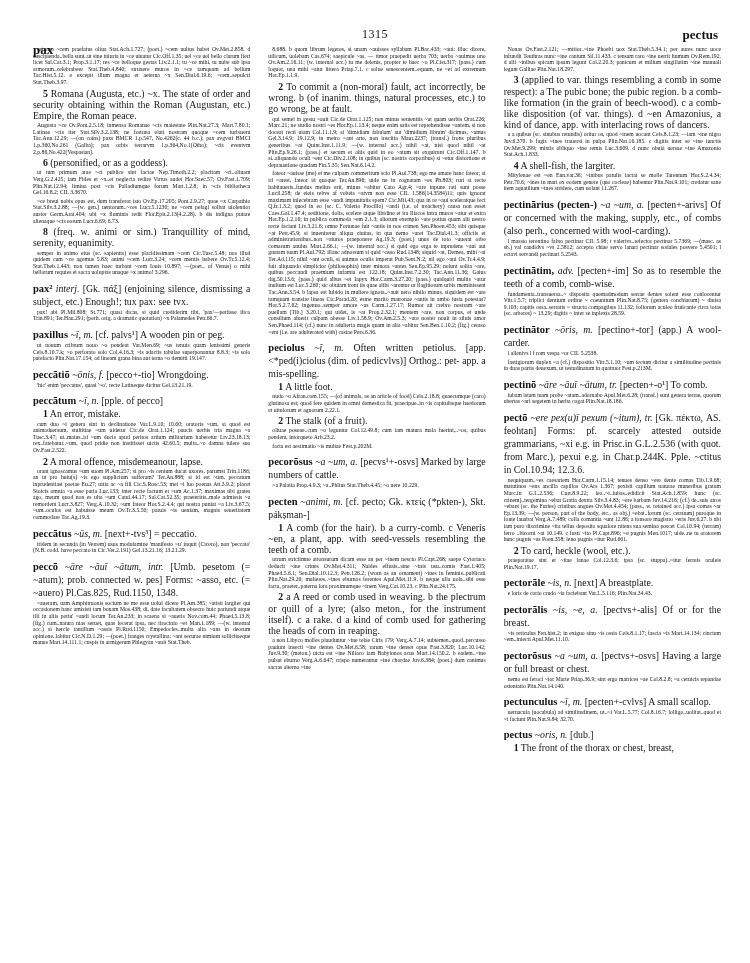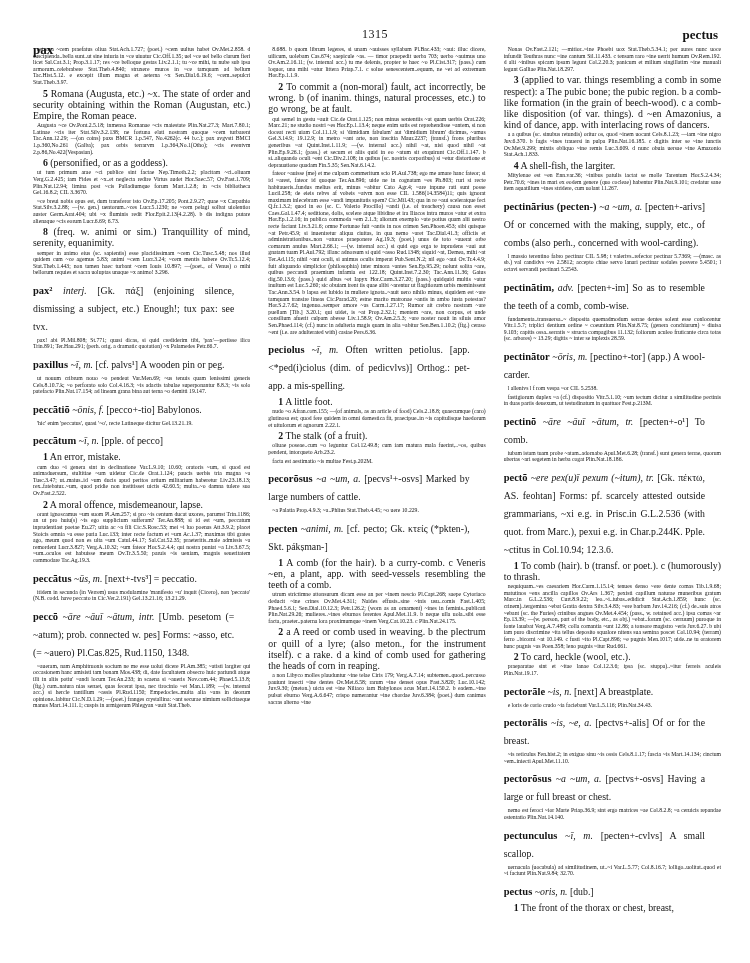--- a/index.html
+++ b/index.html
@@ -6,21 +6,21 @@
   body { width: 750px; height: 963px; overflow: hidden; position: relative; color: #141414; font-family: "Liberation Serif", "DejaVu Serif", serif; }
   .running-head { position: absolute; top: 27px; left: 0; width: 750px; height: 14px; }
   .rh-left { position: absolute; left: 33px; top: 15px; font-weight: bold; font-size: 13px; font-family: "Liberation Serif", serif; text-align: center; }
   .rh-center { position: absolute; left: 0; width: 750px; text-align: center; top: 0; font-size: 12px; letter-spacing: 0.5px; }
   .rh-right { position: absolute; right: 32px; top: 0; font-weight: bold; font-size: 13px; }
   .columns { position: absolute; top: 46px; left: 33px; width: 688px; height: 910px; display: flex; gap: 18px; }
   .col { width: 222px; height: 910px; overflow: hidden; }
   .cit { font-size: 5.7px; line-height: 6.6px; text-align: justify; text-indent: 4px; margin: 0 0 2px 0; }
   .sense { font-size: 9.8px; line-height: 11.2px; text-align: justify; text-indent: 10px; margin: 1px 0 1px 0; }
   .sense .num { font-weight: bold; }
-  .entry-head { font-size: 9.8px; line-height: 18px; text-align: justify; margin: 6px 16px 1px 0; }
+  .entry-head { font-size: 9.8px; line-height: 13px; text-align: justify; margin: 6px 0 1px 0; }
   .entry-head .hw { font-weight: bold; font-size: 10.5px; }
   .entry-head .gram { font-style: italic; }
   .col > *:first-child { margin-top: 0; }
 </style>
 </head>
 <body>
 
 <div class="running-head">
   <span class="rh-left">pax</span>
   <span class="rh-center">1315</span>
@@ -34,21 +34,21 @@
       <p class="cit">Augusta ~ce Ov.Pont.2.5.18; inmensa Romanae ~cis maiestate Plin.Nat.27.3; Mart.7.80.1; Latinae ~cis iter Stat.Silv.3.2.138; ne fortuna elati nostram quoque ~cem turbarent Tac.Ann.12.29; —(on coins) paxs BMCR 1.p.547, No.4262(c. 44 b.c.); pax avgvsti BMCI 1.p.360,No.261 (Galba); pax orbis terrarvm 1.p.364,No.1(Otho); ~cis eventvm 2.p.86,No.422(Vespasian).</p>
       <p class="sense"><span class="num">6</span><span> (personified, or as a goddess).</span></p>
       <p class="cit">ut tum primum arae ~ci publice sint factae Nep.Timoth.2.2; placitam ~ci..oliuam Verg.G.2.425; iam Fides et ~x..et neglecta redire Virtus audet Hor.Saec.57; Ov.Fast.1.709; Plin.Nat.12.94; limina post ~cis Palladiumque forum Mart.1.2.8; in ~cis bibliotheca Gel.16.8.2; CIL 3.3670.</p>
       <p class="cit">~ce breui nobis opus est, dum transferor isto Ov.Ep.17.205; Pont.2.9.27; quae ~x Carpathio Stat.Silv.3.2.88; —(w. gen.) uentorum..~ces Lucr.5.1230; ne ~cem pelagi solbat uiolentior auster Germ.Arat.404; ubi ~x fluminis redit Flor.Epit.2.13(4.2.28).   b dis indigna putare alienaque ~cis eorum Lucr.6.69; 6.73.</p>
       <p class="sense"><span class="num">8</span><span> (freq. w. animi or sim.) Tranquillity of mind, serenity, equanimity.</span></p>
       <p class="cit">semper in animo eius (sc. sapientis) esse placidissimam ~cem Cic.Tusc.5.48; nos illud quidem cum ~ce agemus 5.83; animi ~cem Lucr.3.24; ~cem mentis habere Ov.Tr.5.12.4; Stat.Theb.1.443; non tamen haec turbant ~cem Iouis 10.897; —(poet., of Venus) o mihi bellorum requies et sacra uoluptas unaque ~x animo! 3.296.</p>
       <p class="entry-head"><span class="hw">pax²</span><span class="gram"> interj. </span><span>[Gk. πάξ] (enjoining silence, dismissing a subject, etc.) Enough!; tux pax: see tvx.</span></p>
       <p class="cit">pax! abi Pl.Mil.808; St.771; quasi dicas, si quid crediderim tibi, 'pax'—periisse ilico Trin.891; Ter.Hau.291; (perh. orig. a dramatic quotation) ~x Palamedes Petr.66.7.</p>
       <p class="entry-head"><span class="hw">paxillus</span><span class="gram"> ~ī, m. </span><span>[cf. palvs¹] A wooden pin or peg.</span></p>
       <p class="cit">ut nouum cribrum nouo ~o pendeat Var.Men.69; ~us tenuis quam lenissimi generis Cels.8.10.7.k; ~o perforato solo Col.4.16.3; ~is adactis tabulae superponantur 8.8.3; ~is solo patefacto Plin.Nat.17.154; ad lineam grana bina aut terna ~o demitti 19.147.</p>
-      <p class="entry-head"><span class="hw">peccātiō</span><span class="gram"> ~ōnis, f. </span><span>[pecco+-tio] Babylonos.</span></p>
+      <p class="entry-head"><span class="hw">peccātiō</span><span class="gram"> ~ōnis, f. </span><span>[pecco+-tio] Wrongdoing.</span></p>
       <p class="cit">'hic' enim 'peccatus', quasi '~o', recte Latineque dicitur Gel.13.21.19.</p>
       <p class="entry-head"><span class="hw">peccātum</span><span class="gram"> ~ī, n. </span><span>[pple. of pecco]</span></p>
       <p class="sense"><span class="num">1</span><span> An error, mistake.</span></p>
       <p class="cit">cum duo ~i genera sint in declinatione Var.L.9.10; 10.60; oratoris ~um, si quod est animaduersum, stultitiae ~um uidetur Cic.de Orat.1.124; paucis uerbis tria magna ~a Tusc.3.47; ut..maius..id ~um ducis apud peritos artium militarium haberetur Liv.23.18.13; rex..fatebatur..~um, quod pridie non institisset uictis 42.60.5; multa..~o damna tulere suo Ov.Fast.2.522.</p>
       <p class="sense"><span class="num">2</span><span> A moral offence, misdemeanour, lapse.</span></p>
       <p class="cit">orant ignoscamus ~um suom Pl.Am.257; si pro ~is centum ducat uxores, parumst Trin.1186; an ut pro huiu(s) ~is ego supplicium sufferam? Ter.An.888; si id est ~um, peccatum inprudentiast poetae Eu.27; uitia ac ~a fili Cic.S.Rosc.53; mei ~i luo poenas Att.3.9.2; placet Stoicis omnia ~a esse paria Luc.133; inter recte factum et ~um Ac.1.37; maximas tibi grates ago, meum quod non es ulta ~um Catul.44.17; Sal.Cat.52.35; praeteritis..male admissis ~a remordent Lucr.3.827; Verg.A.10.32; ~um fateor Hor.S.2.4.4; qui nostra puniat ~a Liv.3.67.5; ~um..oculos est habuisse meum Ov.Tr.3.5.50; paruis ~is ueniam, magnis seueritatem commodare Tac.Ag.19.3.</p>
       <p class="entry-head"><span class="hw">peccātus</span><span class="gram"> ~ūs, m. </span><span>[next+-tvs³] = peccatio.</span></p>
       <p class="cit">itidem in secunda (in Verrem) usus modulamine 'manifesto ~u' inquit (Cicero), non 'peccato' (N.B. codd. have peccato in Cic.Ver.2.191) Gel.13.21.16; 13.21.29.</p>
       <p class="entry-head"><span class="hw">peccō</span><span class="gram"> ~āre ~āuī ~ātum, intr. </span><span>[Umb. pesetom (= ~atum); prob. connected w. pes] Forms: ~asso, etc. (= ~auero) Pl.Cas.825, Rud.1150, 1348.</span></p>
       <p class="cit">~aueram, nam Amphitruonis socium ne me esse uolui dicere Pl.Am.385; ~atisti largiter qui occasionem hanc amisisti tam bonam Mos.438; di, date facultatem obsecro huic pariundi atque illi in aliis potiu' ~andi locum Ter.An.233; in scaena si ~aueris Nov.com.44; Phaed.5.13.8; (fig.) cum..natura nias seruet, quas fecerat ipsa, nec tirocinio ~et Man.1.189; —(w. internal acc.) si hercle tantillum ~assis Pl.Rud.1150; Empedocles..multa alia ~ans in deorum opinione..labitur Cic.N.D.1.29; —(poet.) franges crystallina: ~ant securae nimium sollicitaeque manus Mart.14.111.1; cuspis in armigerum Phlegyan ~auit Stat.Theb.</p>
@@ -81,21 +81,20 @@
       <p class="entry-head"><span class="hw">pectinārius (pecten-)</span><span class="gram"> ~a ~um, a. </span><span>[pecten+-arivs] Of or concerned with the making, supply, etc., of combs (also perh., concerned with wool-carding).</span></p>
       <p class="cit">l massio terentino fabro pectinar CIL 5.98; t valerivs..refector pectinar 5.7369; —(masc. as sb.) val candidvs ~vs 2.5812; accepto chiae servo lanari pectinar sodales posvere 5.4501; l octavi servandi pectinari 5.2543.</p>
       <p class="entry-head"><span class="hw">pectinātim,</span><span class="gram"> adv. </span><span>[pecten+-im] So as to resemble the teeth of a comb, comb-wise.</span></p>
       <p class="cit">fundamenta..transuersa..~ disposita quemadmodum serrae dentes solent esse conlocentur Vitr.1.5.7; triplici dentium ordine ~ coeuntium Plin.Nat.8.75; (genera conchiarum) ~ diuisa 9.103; capitis ossa..serratis ~ structa compagibus 11.132; foliorum aculeo fruticante circa totas (sc. arbores) ~ 13.29; digitis ~ inter se inplexis 28.59.</p>
       <p class="entry-head"><span class="hw">pectinātor</span><span class="gram"> ~ōris, m. </span><span>[pectino+-tor] (app.) A wool-carder.</span></p>
       <p class="cit">l allenivs l f rom vespa ~or CIL 5.2538.</p>
       <p class="cit">fastigiorum duplex ~a (cf.) dispositio Vitr.5.1.10; ~um tectum dicitur a similitudine pectinis in duas partis deuexum, ut testudinatum in quattuor Fest.p.213M.</p>
       <p class="entry-head"><span class="hw">pectinō</span><span class="gram"> ~āre ~āuī ~ātum, tr. </span><span>[pecten+-o¹] To comb.</span></p>
       <p class="cit">iubam istam tuam probe ~atam..adornabo Apul.Met.6.28; (transf.) sunt genera terrae, quorum ubertas ~ari segetem in herba cogat Plin.Nat.18.186.</p>
       <p class="entry-head"><span class="hw">pectō</span><span class="gram"> ~ere pex(u)ī pexum (~itum), tr. </span><span>[Gk. πέκτω, AS. feohtan] Forms: pf. scarcely attested outside grammarians, ~xi e.g. in Prisc.in G.L.2.536 (with quot. from Marc.), pexui e.g. in Char.p.244K. Pple. ~ctitus in Col.10.94; 12.3.6.</span></p>
-      <p class="sense"><span class="num">1</span><span> To comb (hair). b (transf. or poet.). c (humorously) to thrash.</span></p>
       <p class="cit">nequiquam..~es caesariem Hor.Carm.1.15.14; tenues denso ~ere dente comas Tib.1.9.68; matutinos ~ens ancilla capillos Ov.Ars 1.367; pexisti capillum naturae muneribus gratum Marc.in G.L.2.536; Curt.8.9.22; leo..~i..iubas..edidicit Stat.Ach.1.859; hunc (sc. crinem)..tergemina ~ebat Gratia dextra Silv.3.4.83; ~ere barbam Juv.14.216; (cf.) de..suis atros ~ebant (sc. the Furies) crinibus angues Ov.Met.4.454; (pass., w. retained acc.) ipsa comas ~ar Ep.13.39; —(w. person, part of the body, etc., as obj.) ~ebat..forum (sc. cerruum) puroque in fonte lauabat Verg.A.7.489; colla comantia ~unt 12.86; a tonsore magistro ~eris Juv.6.27.   b ubi iam puro discrimine ~ita tellus deposito squalore nitens sua semina poscet Col.10.94; (terram) ferro ..bicorni ~at 10.149.   c fusti ~ito Pl.Capt.896; ~e pugnis Men.1017; uide..ne tu oratorem hunc pugnis ~as Poen.358; leno pugnis ~itur Rud.661.</p>
       <p class="sense"><span class="num">2</span><span> To card, heckle (wool, etc.).</span></p>
       <p class="cit">praeparatae sint et ~itae lanae Col.12.3.6; ipsa (sc. stuppa)..~itur ferreis aculeis Plin.Nat.19.17.</p>
       <p class="entry-head"><span class="hw">pectorāle</span><span class="gram"> ~is, n. </span><span>[next] A breastplate.</span></p>
       <p class="cit">e loris de corio crudo ~ia faciebant Var.L.5.116; Plin.Nat.34.43.</p>
       <p class="entry-head"><span class="hw">pectorālis</span><span class="gram"> ~is, ~e, a. </span><span>[pectvs+-alis] Of or for the breast.</span></p>
       <p class="cit">~is reticulus Fen.hist.2; in exiguo sinu ~is ossis Cels.8.1.17; fascia ~is Mart.14.134; cinctum ~em..iniecti Apul.Met.11.10.</p>
       <p class="entry-head"><span class="hw">pectorōsus</span><span class="gram"> ~a ~um, a. </span><span>[pectvs+-osvs] Having a large or full breast or chest.</span></p>
       <p class="cit">nemo est feroci ~ior Marte Priap.36.9; sint ergo matrices ~ae Col.8.2.8; ~a ceruicis repandae ostentatio Plin.Nat.14.140.</p>
       <p class="entry-head"><span class="hw">pectunculus</span><span class="gram"> ~ī, m. </span><span>[pecten+-cvlvs] A small scallop.</span></p>

